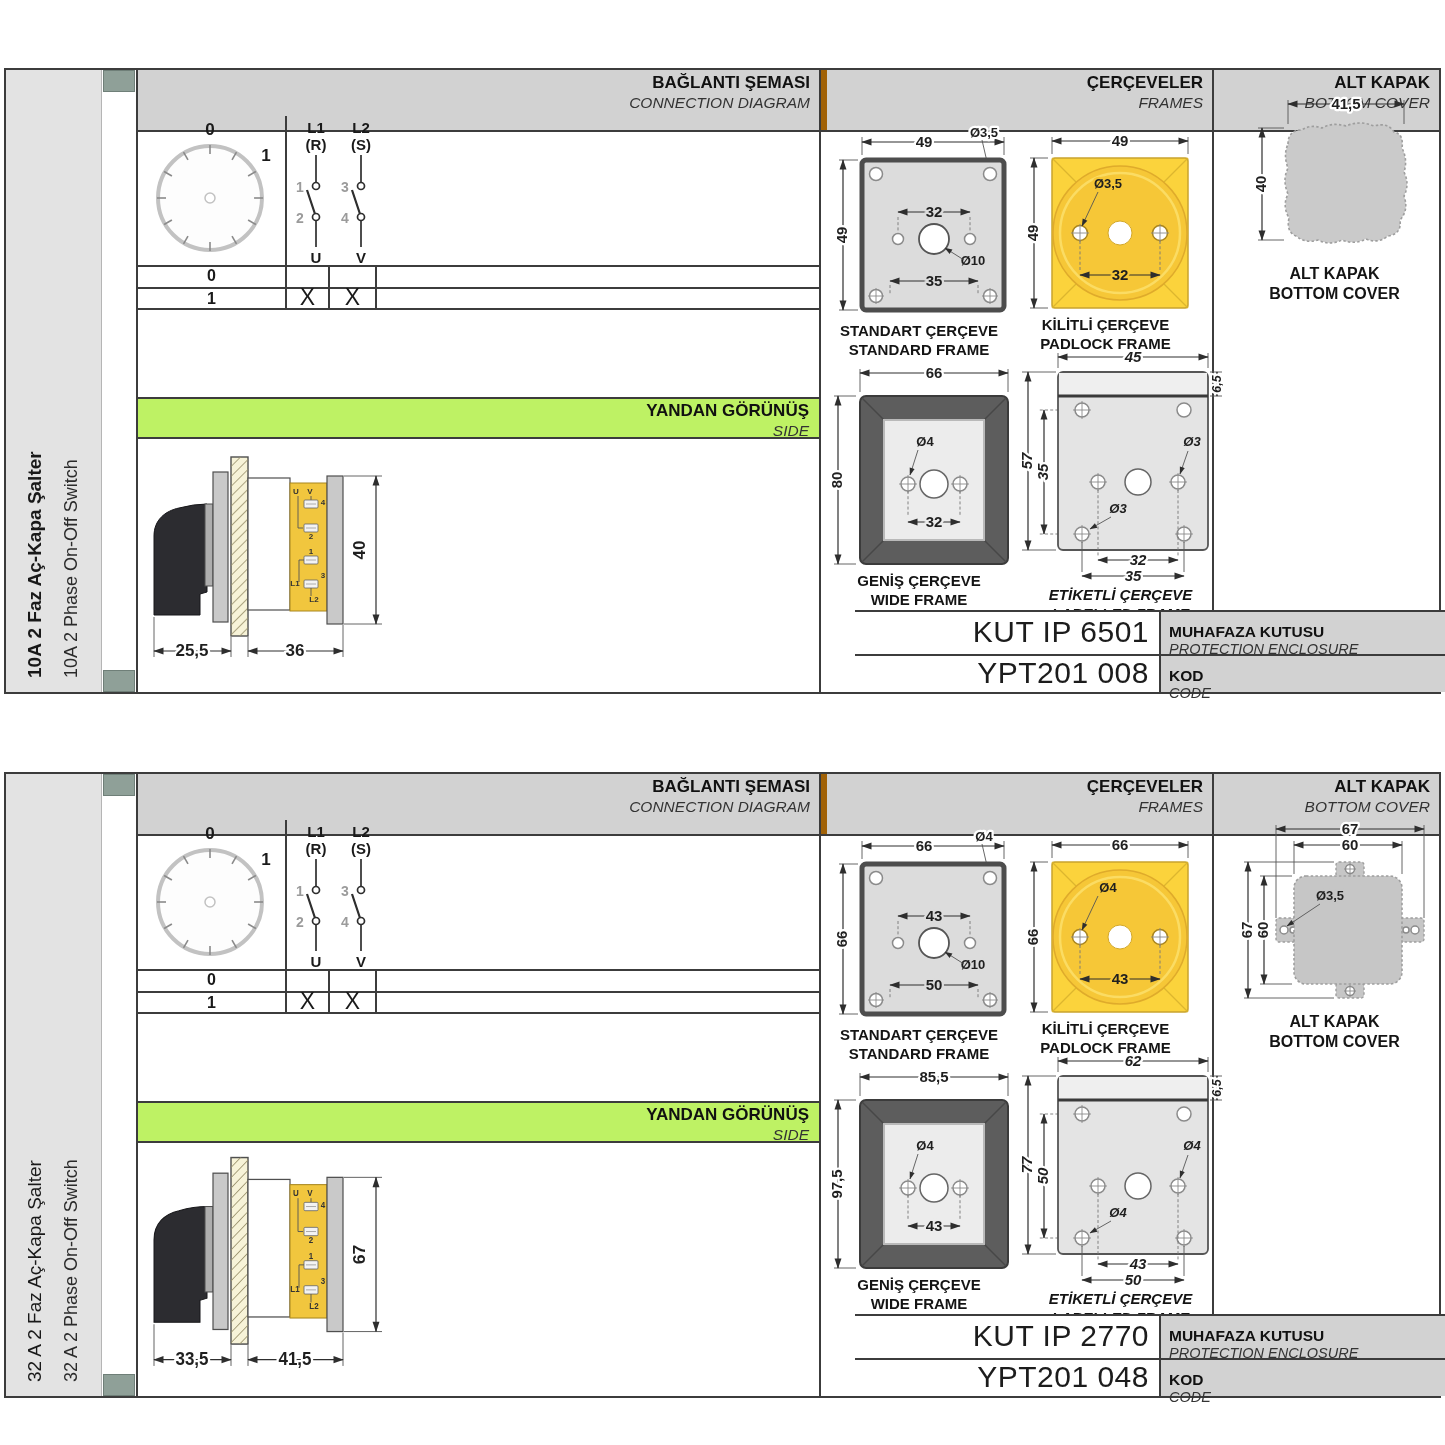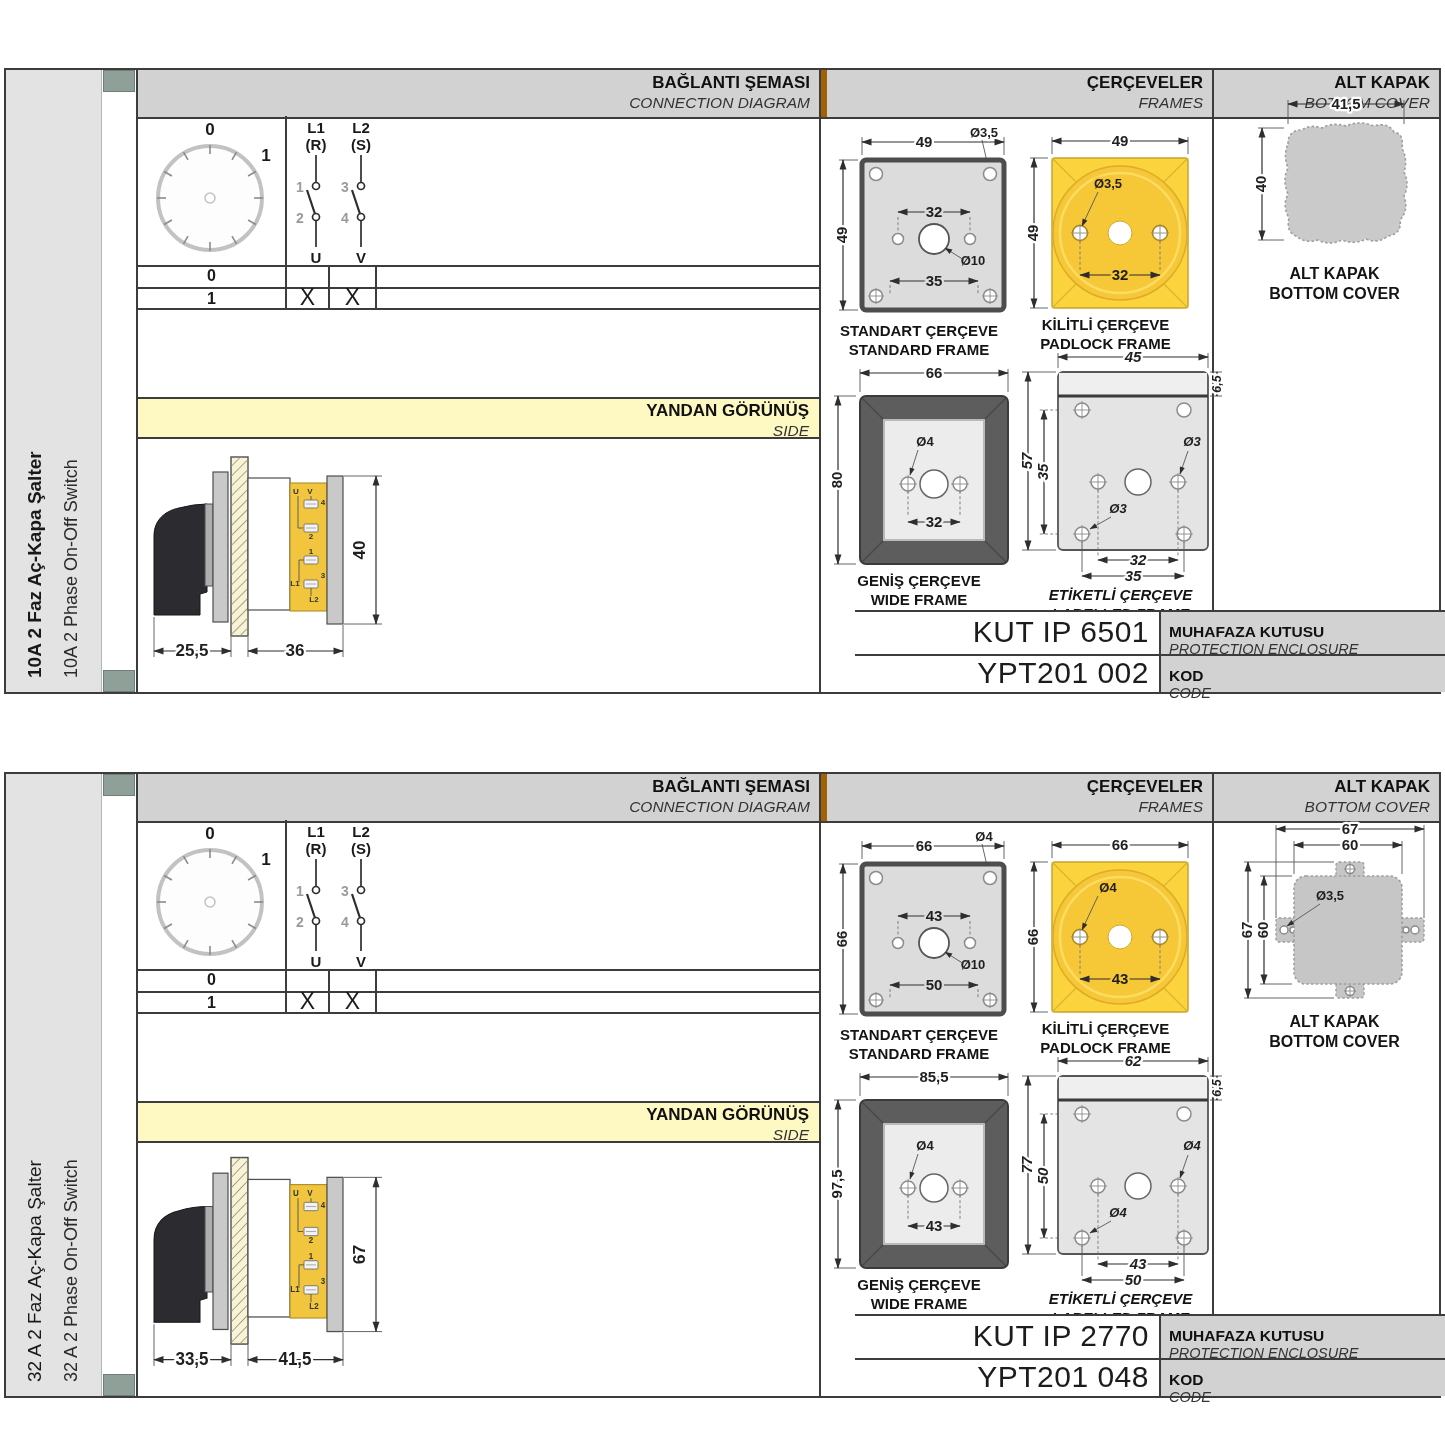--- a/index.html
+++ b/index.html
@@ -10,32 +10,32 @@
   
   .vbar{position:absolute;left:0;top:0;width:96px;height:100%;background:#e3e3e3;border-right:1px solid #b5b5b5;}
   .rot{position:absolute;left:0;top:622px;width:622px;height:96px;transform:rotate(-90deg);transform-origin:0 0;padding:10px 0 0 14px;}
   .vl1{font-size:19px;font-weight:700;line-height:38px;color:#191919;white-space:nowrap;}
   .vl2{font-size:18px;font-weight:400;line-height:34px;color:#2b2b2b;white-space:nowrap;}
   .panel-1 .vl1{font-weight:400;}
   .vstrip{position:absolute;left:96px;top:0;width:36px;height:100%;background:#fff;border-right:2px solid #3c3c3c;}
   .sq{position:absolute;left:1px;width:32px;height:22px;background:#8fa098;border:1px solid #6f7f78;}
   .sq-top{top:0;} .sq-bot{bottom:0;}
   
-  .hdr{position:absolute;left:132px;top:0;width:1301px;height:49px;background:#d2d2d2;border-bottom:2px solid #3c3c3c;display:flex;}
+  .hdr{position:absolute;left:132px;top:0;width:1301px;height:62px;background:#d2d2d2;border-bottom:2px solid #3c3c3c;display:flex;}
   .hc{padding:2px 9px 0 0;text-align:right;}
   .hc1{width:681px;} .hc2{width:393px;border-left:8px solid #a16207;} .hc3{width:227px;border-left:2px solid #3c3c3c;}
   .h-tr{font-weight:700;font-size:17px;line-height:21px;color:#111;}
   .h-en{font-style:italic;font-size:15.5px;line-height:19px;color:#333;margin-left:44px;}
   
   .ln{position:absolute;background:#3c3c3c;}
   
   .tcell{position:absolute;text-align:center;font-weight:700;font-size:16px;}
   .xcell{position:absolute;text-align:center;font-weight:400;font-size:23px;line-height:22px;}
   
-  .sband{position:absolute;left:132px;top:327px;width:681px;height:42px;background:#fef9c3;border-top:2px solid #3c3c3c;border-bottom:2px solid #3c3c3c;text-align:right;padding:1px 10px 0 0;}
+  .sband{position:absolute;left:132px;top:327px;width:681px;height:42px;background:#bef264;border-top:2px solid #3c3c3c;border-bottom:2px solid #3c3c3c;text-align:right;padding:1px 10px 0 0;}
   
   svg{display:block;}
   .dial{position:absolute;left:132px;top:46px;}
   .poles{position:absolute;left:279px;top:46px;}
   .sv{position:absolute;left:138px;top:374px;width:300px;height:238px;}
   .panel-1 .sv{height:248px;top:370px;}
   .fs{position:absolute;}
   .f-std{left:818px;top:54px;width:190px;}
   .f-pad{left:1012px;top:58px;width:175px;}
   .f-wide{left:818px;top:290px;width:190px;}
@@ -410,21 +410,21 @@
   </div>
 
   <div class="rowA">
     <div class="rv">KUT IP 6501</div>
     <div class="rl">
       <div class="rl-tr">MUHAFAZA KUTUSU</div>
       <div class="rl-en">PROTECTION ENCLOSURE</div>
     </div>
   </div>
   <div class="rowB">
-    <div class="rv">YPT201 002</div>
+    <div class="rv">YPT201 008</div>
     <div class="rl">
       <div class="rl-tr">KOD</div>
       <div class="rl-en">CODE</div>
     </div>
   </div>
 
 </div>
 
 <div class="panel panel-1">
 

